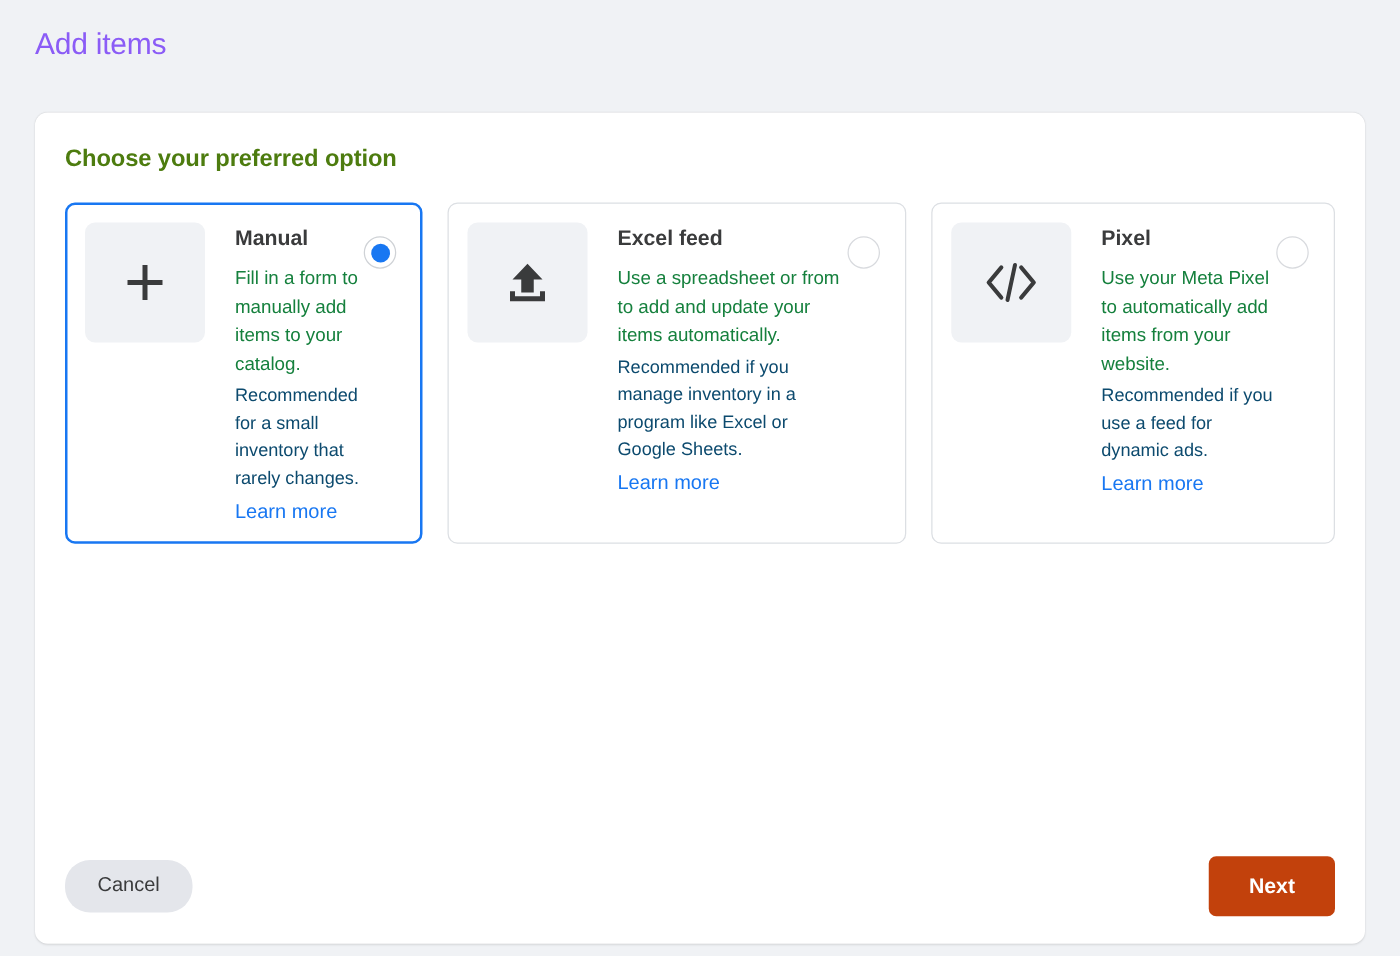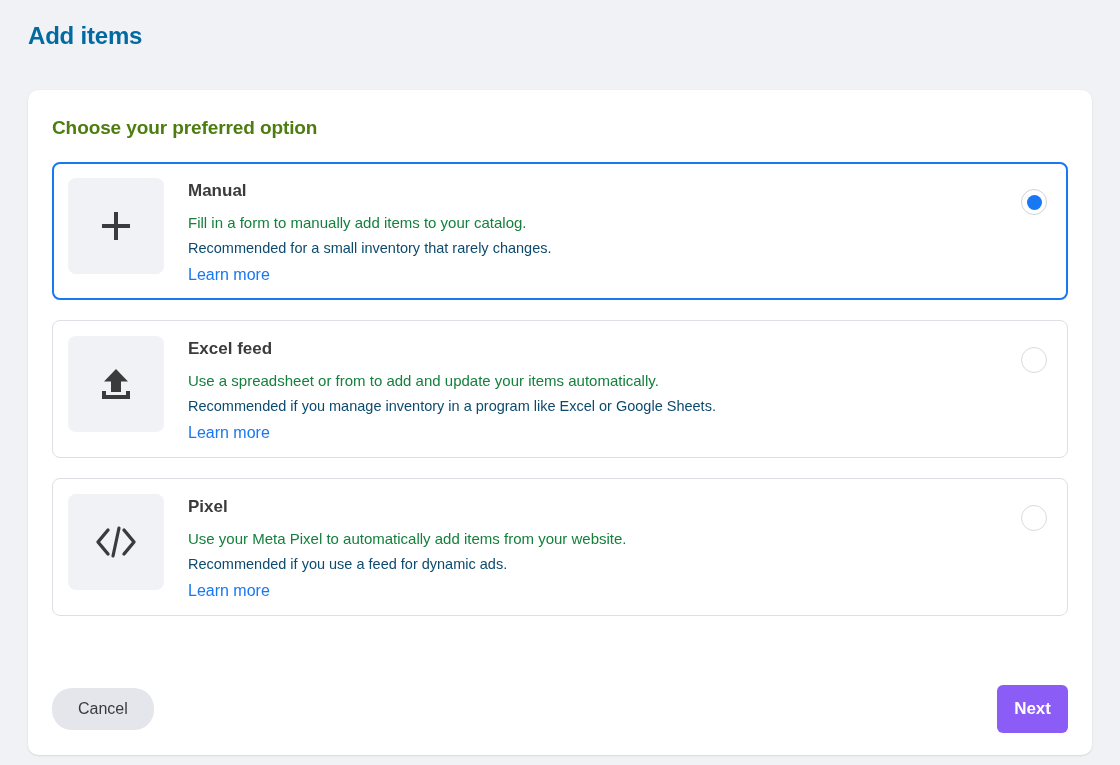--- a/index.html
+++ b/index.html
@@ -18,22 +18,22 @@
     position: relative;
     width: 1120px;
     height: 765px;
     box-sizing: border-box;
   }
   .page-title {
     position: absolute;
     left: 28px;
     top: 22px;
     font-size: 24px;
-    font-weight: bold;
-    color: #0369a1;
+    font-weight: normal;
+    color: #8b5cf6;
     letter-spacing: -0.2px;
   }
   .panel {
     position: absolute;
     left: 28px;
     top: 90px;
     width: 1064px;
     height: 665px;
     background: #ffffff;
     border-radius: 10px;
@@ -44,21 +44,21 @@
   .panel-title {
     margin: 27px 0 0 24px;
     font-size: 19px;
     font-weight: bold;
     color: #4d7c0f;
     letter-spacing: -0.1px;
   }
   .options {
     margin: 23px 24px 0 24px;
     display: flex;
-    flex-direction: column;
+    flex-direction: row;
     gap: 20px;
   }
   .option-card {
     position: relative;
     display: flex;
     align-items: flex-start;
     box-sizing: border-box;
     border: 1px solid #dcdfe3;
     border-radius: 8px;
     background: #ffffff;
@@ -154,25 +154,25 @@
     border-radius: 6px;
   }
   .btn-cancel {
     background: #e4e6eb;
     color: #3a3b3c;
     font-size: 16px;
     padding: 12px 26px;
     border-radius: 20px;
   }
   .btn-next {
-    background: #8b5cf6;
+    background: #c2410c;
     color: #ffffff;
     font-size: 17px;
     font-weight: bold;
-    padding: 14px 17px;
+    padding: 14px 32px;
   }
 </style>
 </head>
 <body>
 
 <div class="page">
 
   <div class="page-title">Add items</div>
 
   <div class="panel">

